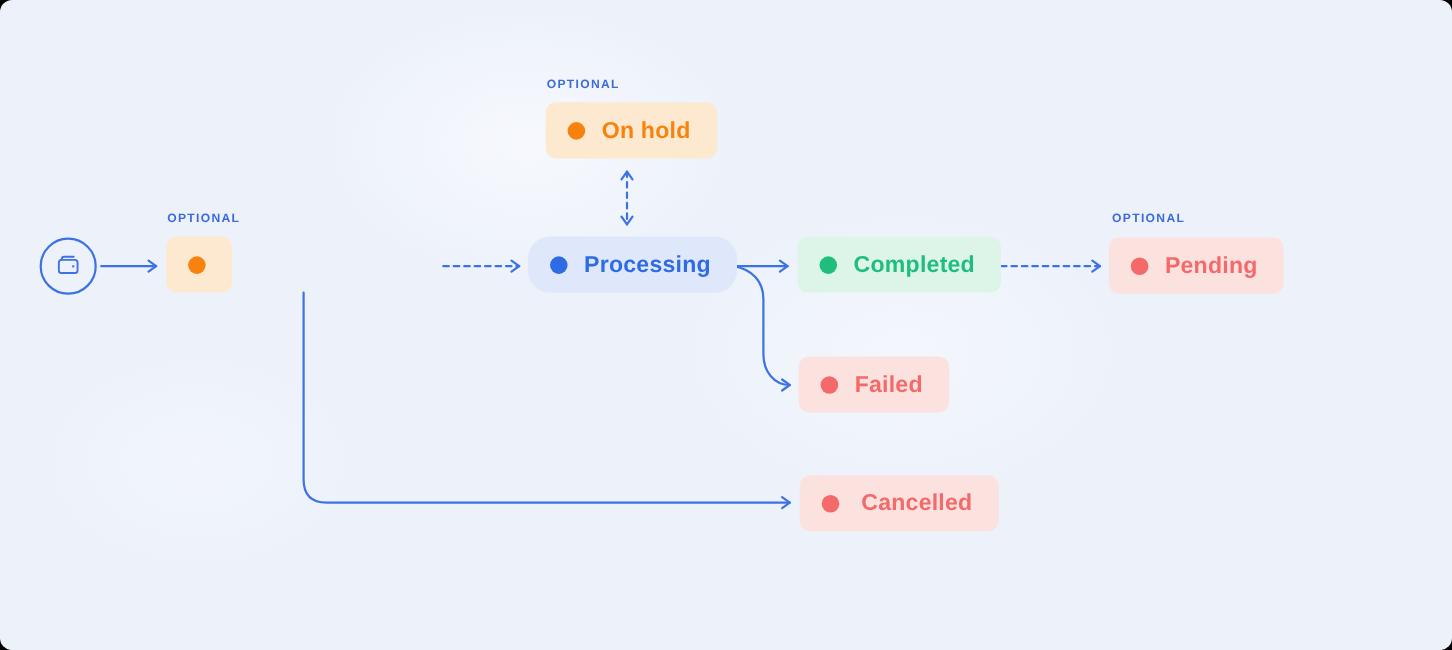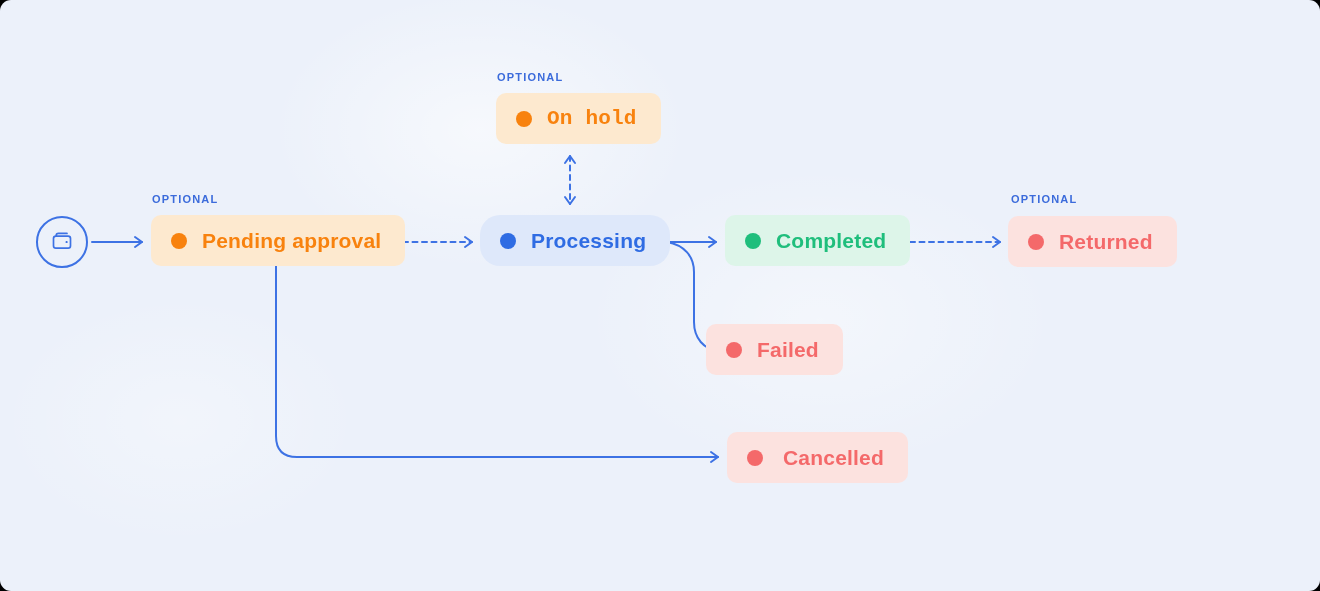--- a/index.html
+++ b/index.html
@@ -49,25 +49,25 @@
   .badge.orange { background: #FDE9CF; color: #F8820E; }
   .badge.orange .dot { background: #F8820E; }
   .badge.blue   { background: #DEE8FA; color: #2F6CE3; }
   .badge.blue .dot { background: #2F6CE3; }
   .badge.green  { background: #DDF5E9; color: #1FBE7C; }
   .badge.green .dot { background: #1FBE7C; }
   .badge.red    { background: #FCE2DF; color: #F4696A; }
   .badge.red .dot { background: #F4696A; }
 
   .n-pending    { left: 151px; top: 215px; }
-  .n-onhold     { left: 496px; top: 93px; font-family: Liberation Mono, monospace;  }
+  .n-onhold     { left: 496px; top: 93px;  }
   .n-processing { left: 480px; top: 215px; border-radius: 20px; }
   .n-completed  { left: 725px; top: 215px; }
   .n-returned   { left: 1008px; top: 216px; }
-  .n-failed     { left: 706px; top: 324px; }
+  .n-failed     { left: 726px; top: 324px; }
   .n-cancelled  { left: 727px; top: 432px; gap: 20px; }
 
   .opt {
     position: absolute;
     font-size: 11px;
     font-weight: 700;
     letter-spacing: 1.2px;
     color: #3B6BDB;
     line-height: 11px;
     white-space: nowrap;
@@ -113,41 +113,40 @@
       <path d="M910 242 H1000" stroke-dasharray="5 4.5" marker-end="url(#arrow)"></path>
     </g>
   </svg>
 
   <div class="opt opt-pending">OPTIONAL</div>
   <div class="opt opt-onhold">OPTIONAL</div>
   <div class="opt opt-returned">OPTIONAL</div>
 
   <div class="badge orange n-pending">
     <span class="dot"></span>
-    <span>Pending approval</span>
   </div>
 
   <div class="badge orange n-onhold">
     <span class="dot"></span>
     <span>On hold</span>
   </div>
 
   <div class="badge blue n-processing">
     <span class="dot"></span>
     <span>Processing</span>
   </div>
 
   <div class="badge green n-completed">
     <span class="dot"></span>
     <span>Completed</span>
   </div>
 
   <div class="badge red n-returned">
     <span class="dot"></span>
-    <span>Returned</span>
+    <span>Pending</span>
   </div>
 
   <div class="badge red n-failed">
     <span class="dot"></span>
     <span>Failed</span>
   </div>
 
   <div class="badge red n-cancelled">
     <span class="dot"></span>
     <span>Cancelled</span>

